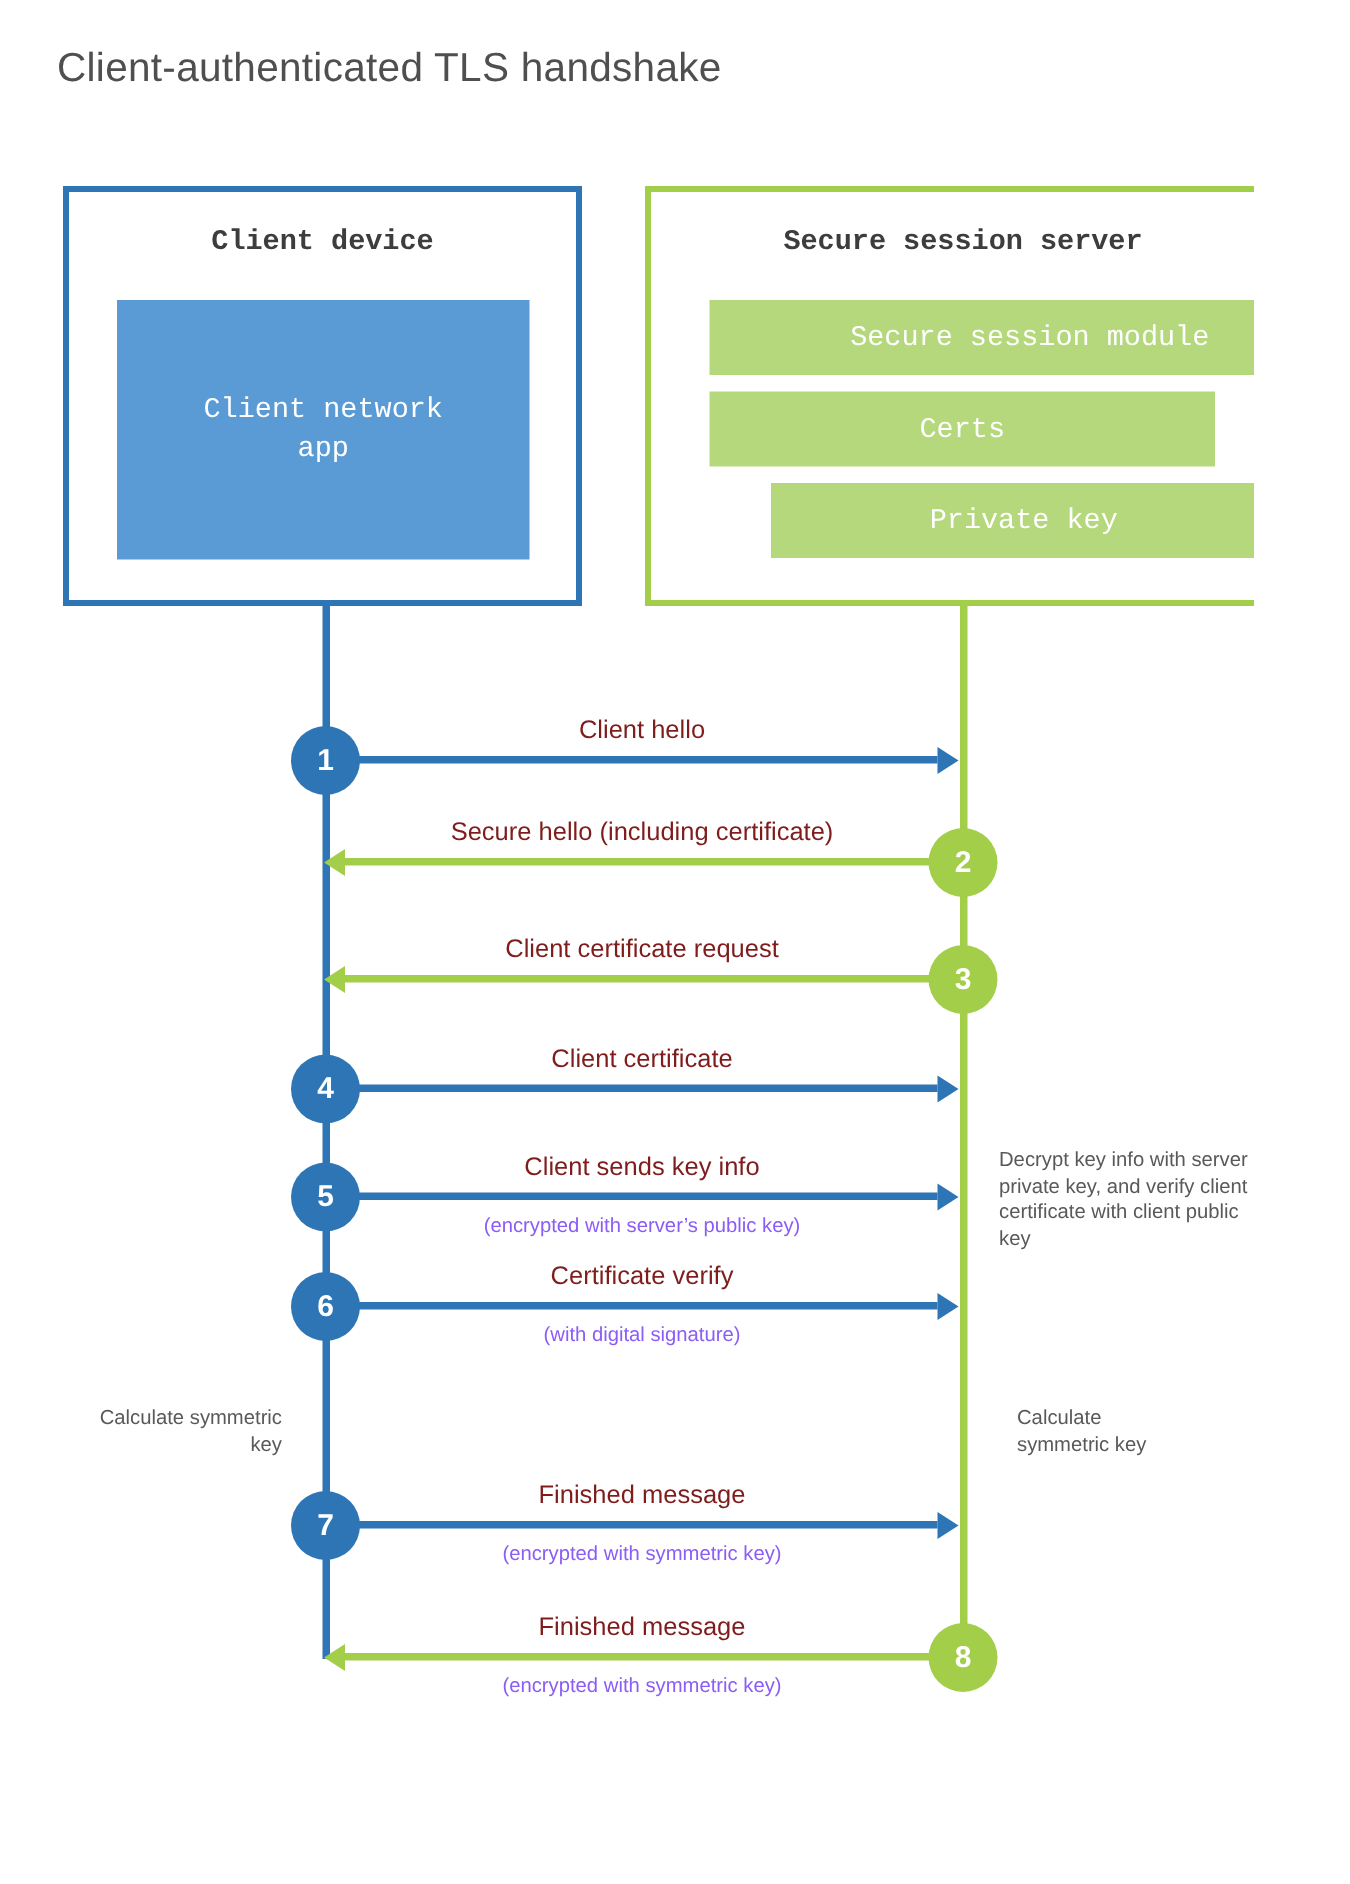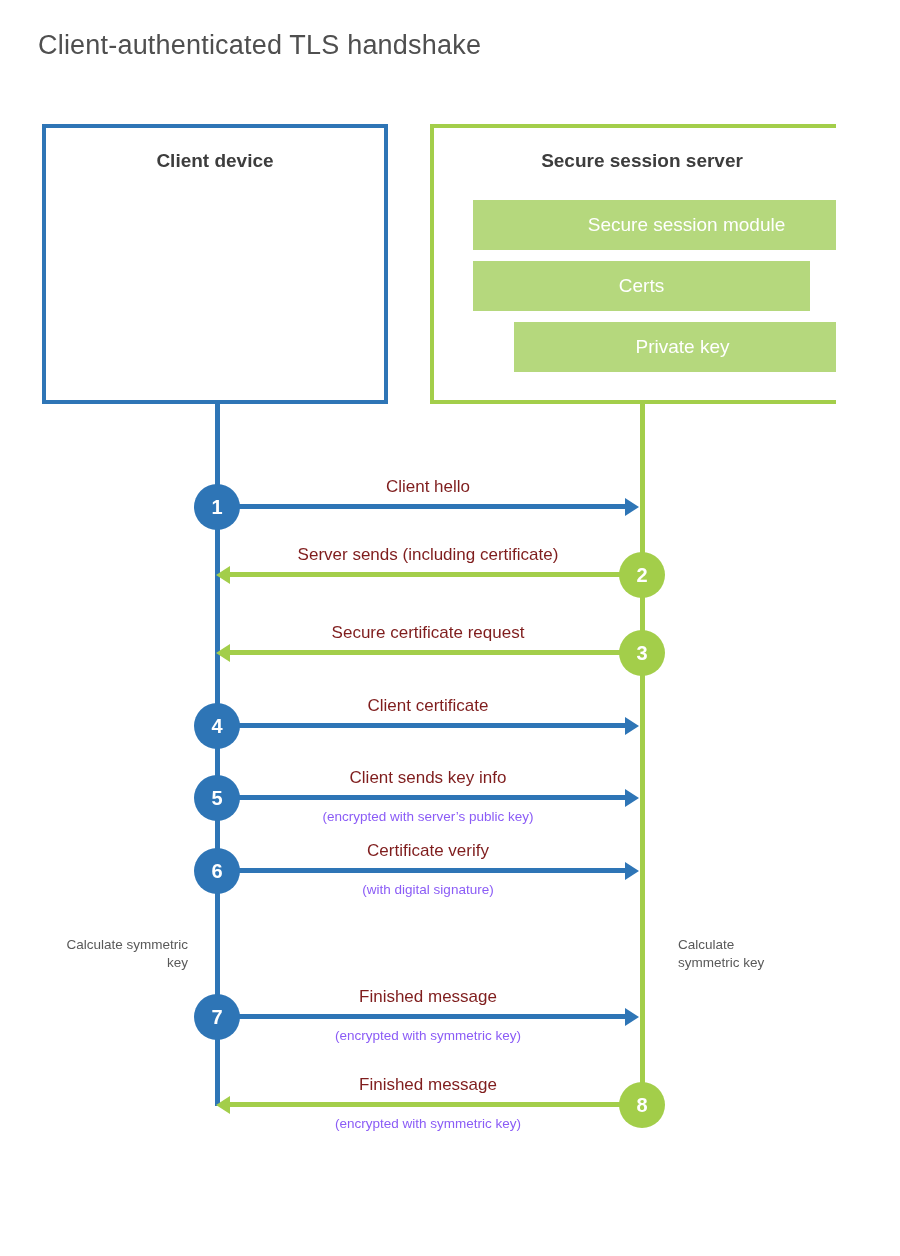--- a/index.html
+++ b/index.html
@@ -5,21 +5,21 @@
   html,body{margin:0;padding:0;background:#ffffff;}
   #canvas{
     position:relative;width:836px;height:1256px;background:#ffffff;overflow:hidden;
     font-family:"Liberation Sans","DejaVu Sans",sans-serif;
   }
   .title{
     position:absolute;left:38px;top:30px;font-size:27px;font-weight:300;
     color:#4f4f4f;letter-spacing:.2px;
   }
   
-  .actor-box{position:absolute;top:124px;height:280px;box-sizing:border-box;background:#fff;}
+  .actor-box{position:absolute;top:124px;height:280px;box-sizing:border-box;background:#fff;font-family:Liberation Mono, monospace;}
   .actor-box.client{left:42px;width:346px;border:4px solid #2e75b6;}
   .actor-box.server{left:430px;width:424px;border:4px solid #a3ce4a;}
   .actor-title{
     position:absolute;left:0;right:0;top:22px;text-align:center;
     font-size:19px;font-weight:bold;color:#3d3d3d;
   }
   .inner-module{
     position:absolute;display:flex;align-items:center;justify-content:center;
     color:#ffffff;font-size:19px;text-align:center;
   }
@@ -63,20 +63,23 @@
 </style>
 </head>
 <body>
 
 <div id="canvas">
 
   <div class="title">Client-authenticated TLS handshake</div>
 
   <div class="actor-box client">
     <div class="actor-title">Client device</div>
+    <div class="inner-module client-module">
+      <span>Client network app</span>
+    </div>
   </div>
 
   <div class="actor-box server">
     <div class="actor-title">Secure session server</div>
     <div class="inner-module server-bar" style="top:72px;padding-left:45px;">
       <span>Secure session module</span>
     </div>
     <div class="inner-module server-bar" style="top:133px;">
       <span>Certs</span>
     </div>
@@ -96,30 +99,30 @@
       </div>
     <div class="msg-label" style="top:477px;">Client hello</div>
   </div>
 
   <div>
     <div class="hline green" style="top:572px;"></div>
     <div class="head left" style="top:566px;"></div>
     <div class="circle green" style="top:552px;">
         <span>2</span>
       </div>
-    <div class="msg-label" style="top:545px;">Server sends (including certificate)</div>
+    <div class="msg-label" style="top:545px;">Secure hello (including certificate)</div>
   </div>
 
   <div>
     <div class="hline green" style="top:650px;"></div>
     <div class="head left" style="top:644px;"></div>
     <div class="circle green" style="top:630px;">
         <span>3</span>
       </div>
-    <div class="msg-label" style="top:623px;">Secure certificate request</div>
+    <div class="msg-label" style="top:623px;">Client certificate request</div>
   </div>
 
   <div>
     <div class="hline blue" style="top:723px;"></div>
     <div class="head right" style="top:717px;"></div>
     <div class="circle blue" style="top:703px;">
         <span>4</span>
       </div>
     <div class="msg-label" style="top:696px;">Client certificate</div>
   </div>
@@ -157,16 +160,17 @@
   <div>
     <div class="hline green" style="top:1102px;"></div>
     <div class="head left" style="top:1096px;"></div>
     <div class="circle green" style="top:1082px;">
         <span>8</span>
       </div>
     <div class="msg-label" style="top:1075px;">Finished message</div>
     <div class="msg-sublabel" style="top:1116px;">(encrypted with symmetric key)</div>
   </div>
 
+  <div class="side-note note-decrypt">Decrypt key info with server private key, and verify client certificate with client public key</div>
   <div class="side-note calc-left">Calculate symmetric key</div>
   <div class="side-note calc-right">Calculate symmetric key</div>
 
 </div>
 
 </body></html>

